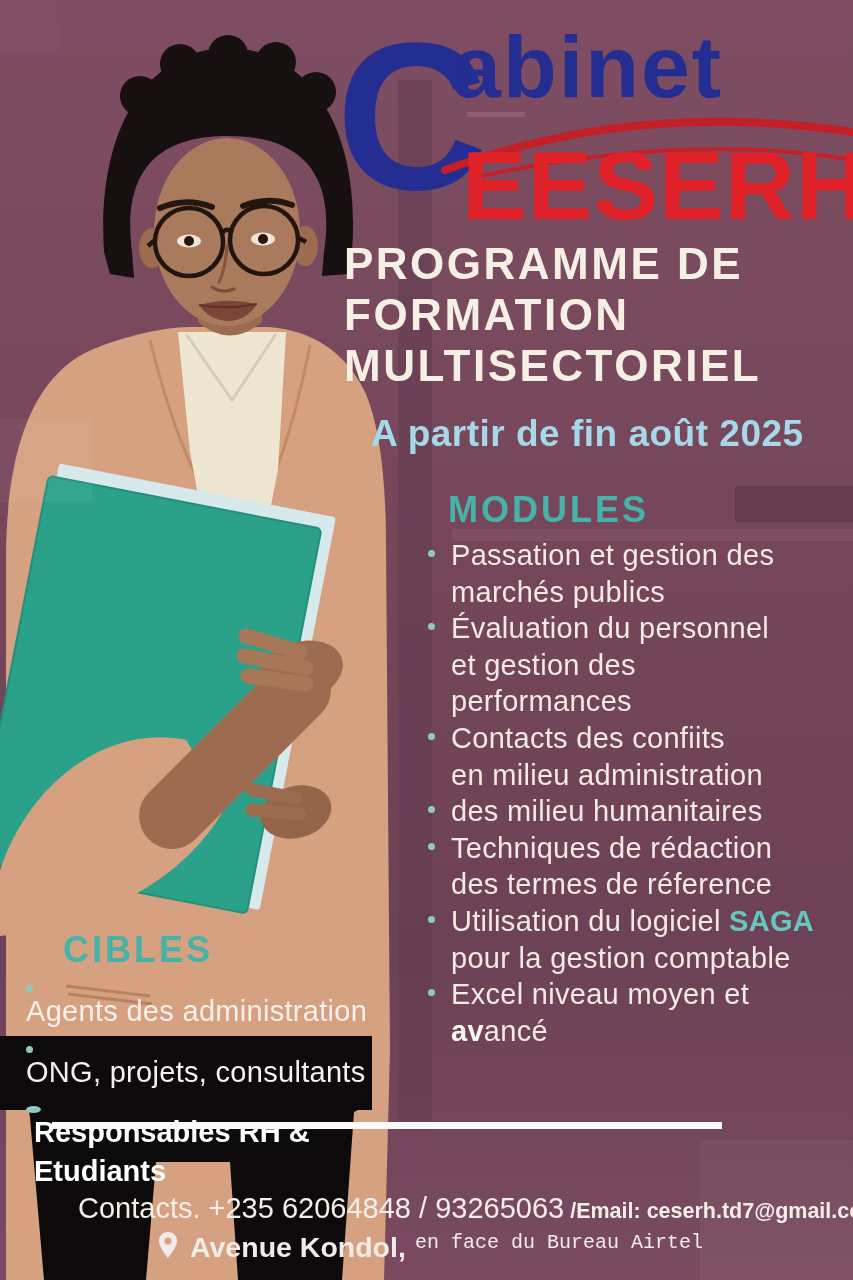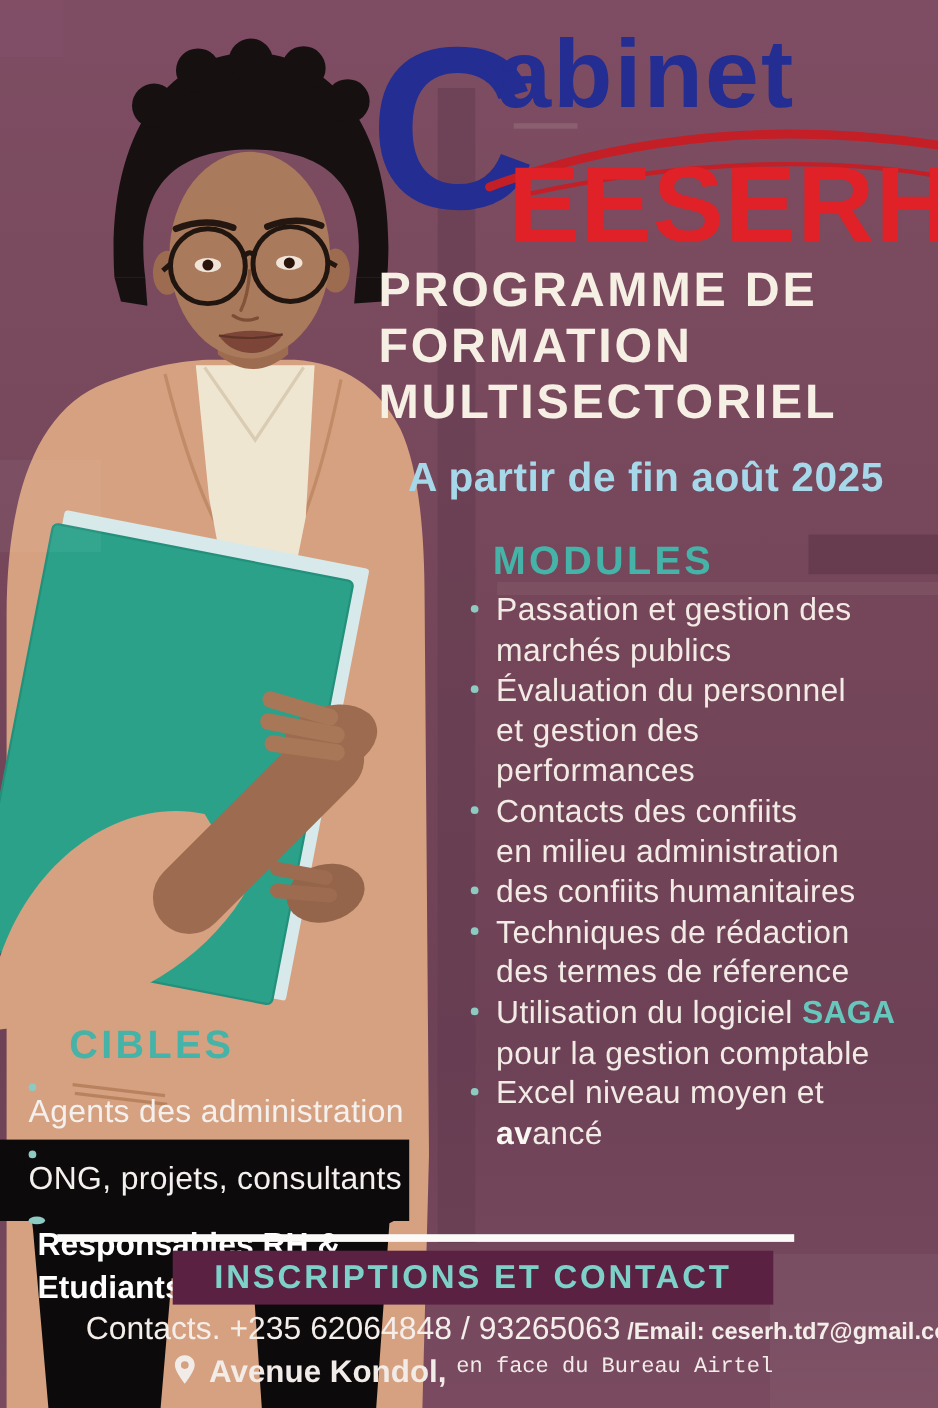--- a/index.html
+++ b/index.html
@@ -171,21 +171,21 @@
     <div class="mod-item">
       <span class="dot"></span>
       <div class="mod-lines">
         <div>Contacts des confiits</div>
         <div>en milieu administration</div>
       </div>
     </div>
     <div class="mod-item">
       <span class="dot"></span>
       <div class="mod-lines">
-        <div>des confiits humanitaires</div>
+        <div>des milieu humanitaires</div>
       </div>
     </div>
     <div class="mod-item">
       <span class="dot"></span>
       <div class="mod-lines">
         <div>Techniques de rédaction</div>
         <div>des termes de réference</div>
       </div>
     </div>
     <div class="mod-item">
@@ -214,23 +214,20 @@
       <span class="dot"></span>
       <span>ONG, projets, consultants</span>
     </div>
     <div class="cib-item bold">
       <span class="dot"></span>
       <span>Responsables RH &amp; Etudiants</span>
     </div>
   </div>
 
   <div class="abs rule"></div>
-  <div class="abs banner">
-    <span>INSCRIPTIONS ET CONTACT</span>
-  </div>
   <div class="abs contacts">
     <span class="phones">Contacts. +235 62064848 / 93265063</span><span class="email">/Email: ceserh.td7@gmail.com</span>
   </div>
   <div class="abs address">
     <svg class="pin" width="20" height="28" viewBox="0 0 20 28" aria-hidden="true">
       <path d="M10 1 C4.5 1 1 5 1 10 C1 16 10 27 10 27 C10 27 19 16 19 10 C19 5 15.5 1 10 1 Z M10 13.5 A3.5 3.5 0 1 1 10 6.5 A3.5 3.5 0 1 1 10 13.5 Z" fill="#f2ece9" fill-rule="evenodd"></path>
     </svg>
     <span class="addr-bold">Avenue Kondol,</span>
     <span class="addr-rest">en face du Bureau Airtel</span>
   </div>

